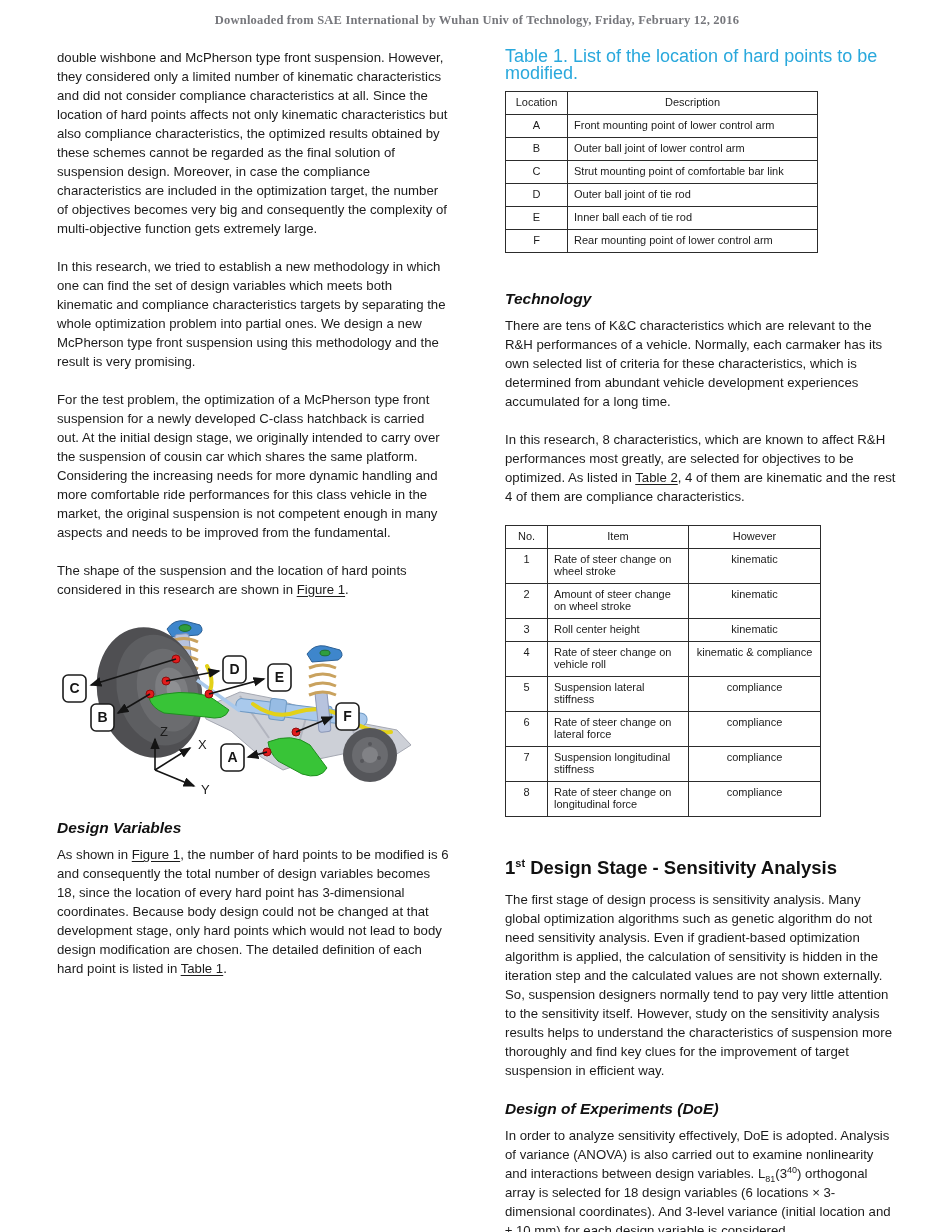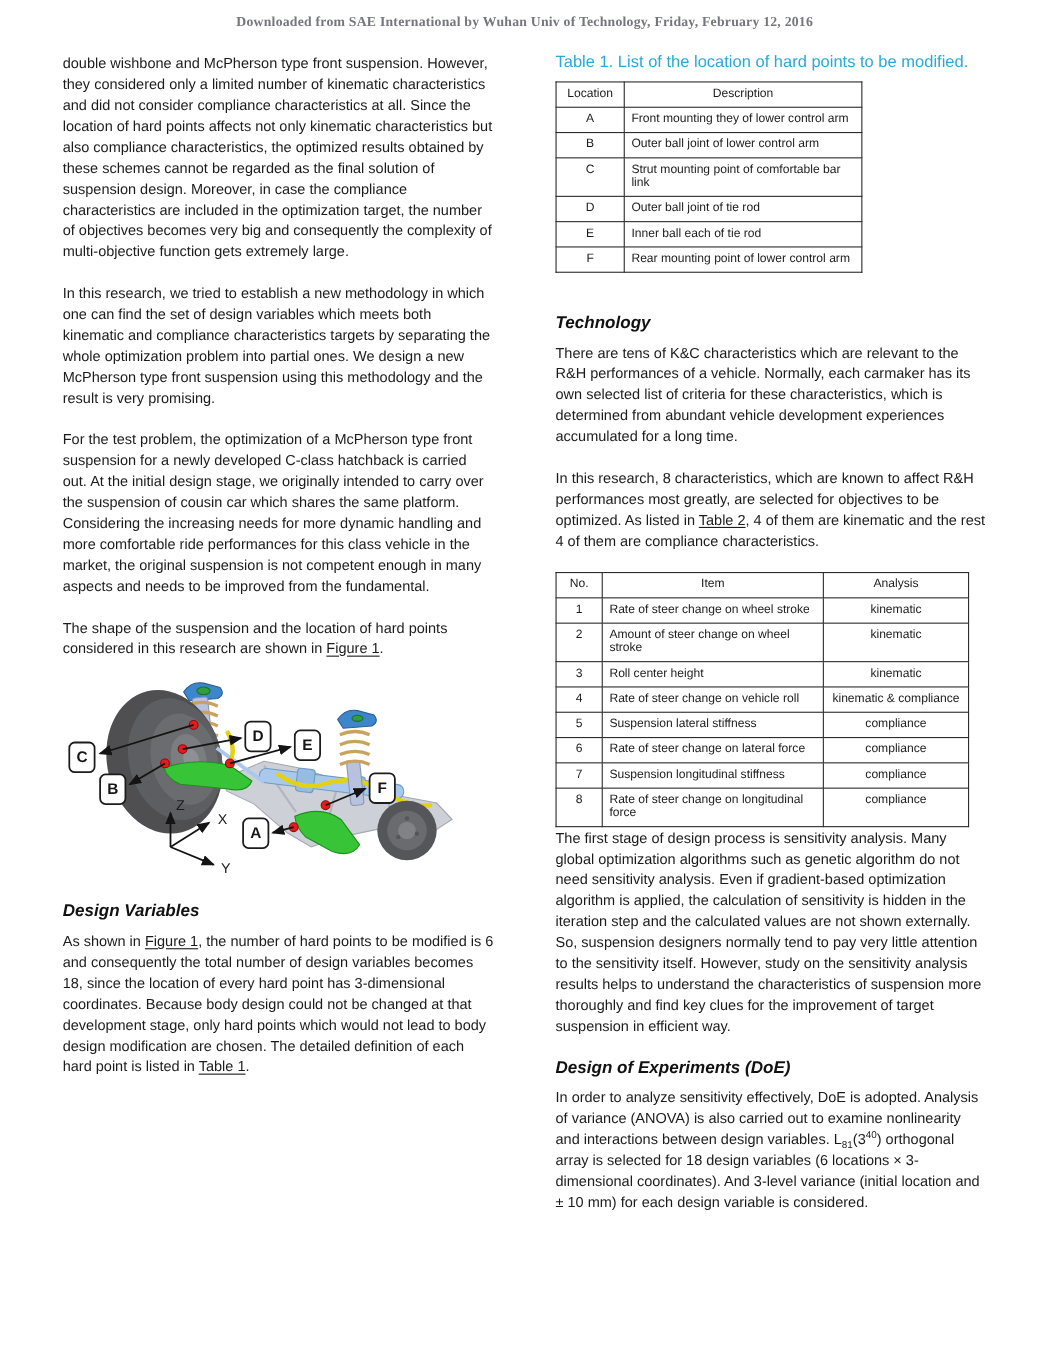--- a/index.html
+++ b/index.html
@@ -24,41 +24,41 @@
   }
   h2.section {
     font-size:18.5px; font-weight:bold; color:#111;
     margin:20px 0 11px 0; line-height:22px;
   }
   h3.sub {
     font-size:15.5px; font-weight:bold; font-style:italic; color:#111;
     margin:14px 0 8px 0; line-height:19px;
   }
   .caption {
-    color:#29a8dc; font-size:15px; line-height:17px; margin:0 0 9px 0;
+    color:#29a8dc; font-size:18px; line-height:17px; margin:0 0 9px 0;
   }
   .fig-caption { margin:6px 0 14px 0; }
   .xref { text-decoration:underline; text-underline-offset:2px; color:inherit; cursor:pointer; }
   .sup { vertical-align:super; font-size:9px; line-height:0; }
   .sub { vertical-align:sub; font-size:9px; line-height:0; }
   h2 .sup { font-size:11px; }
 
   table.data {
     border-collapse:collapse; font-size:11px; color:#1b1b1b;
     margin:2px 0 0 0; table-layout:fixed;
   }
   table.data th, table.data td {
     border:1px solid #2c2c2c; padding:4px 6px 6px 6px;
     line-height:12px; vertical-align:top; overflow:hidden;
   }
   table.data th { font-weight:normal; text-align:center; }
-  table.t1 { width:279px;padding-left:38px; }
+  table.t1 { width:313px;padding-left:38px; }
   table.t1 col.c0 { width:62px; }
   table.t1 td:first-child { text-align:center; }
-  table.t2 { width:376px; }
+  table.t2 { width:316px; }
   table.t2 col.c0 { width:42px; }
   table.t2 col.c2 { width:132px; }
   table.t2 td:first-child { text-align:center; }
   table.t2 td:nth-child(3) { text-align:center; }
 
   .figure-wrap { margin:2px 0 0 0; }
   .fig-label-text { font-size:14px; font-weight:600; fill:#151515; }
   .axis-label { font-size:13px; fill:#1b1b1b; }
 </style>
 </head>
@@ -206,21 +206,21 @@
       </colgroup>
   <thead>
         <tr>
           <th>Location</th>
           <th>Description</th>
         </tr>
       </thead>
       <tbody>
         <tr>
           <td>A</td>
-          <td>Front mounting they of lower control arm</td>
+          <td>Front mounting point of lower control arm</td>
         </tr>
         <tr>
           <td>B</td>
           <td>Outer ball joint of lower control arm</td>
         </tr>
         <tr>
           <td>C</td>
           <td>Strut mounting point of comfortable bar link</td>
         </tr>
         <tr>
@@ -245,21 +245,21 @@
   <table class="data t2">
     <colgroup>
         <col class="c0">
         <col class="c1">
         <col class="c2">
       </colgroup>
   <thead>
         <tr>
           <th>No.</th>
           <th>Item</th>
-          <th>Analysis</th>
+          <th>However</th>
         </tr>
       </thead>
       <tbody>
         <tr>
           <td>1</td>
           <td>Rate of steer change on wheel stroke</td>
           <td>kinematic</td>
         </tr>
         <tr>
           <td>2</td>
@@ -292,17 +292,18 @@
           <td>compliance</td>
         </tr>
         <tr>
           <td>8</td>
           <td>Rate of steer change on longitudinal force</td>
           <td>compliance</td>
         </tr>
       </tbody>
     </table>
 
+  <h2 class="section" style="margin-top:40px;"><span>1</span><span class="sup">st</span><span> Design Stage - Sensitivity Analysis</span></h2>
   <p class="body">The first stage of design process is sensitivity analysis. Many global optimization algorithms such as genetic algorithm do not need sensitivity analysis. Even if gradient-based optimization algorithm is applied, the calculation of sensitivity is hidden in the iteration step and the calculated values are not shown externally. So, suspension designers normally tend to pay very little attention to the sensitivity itself. However, study on the sensitivity analysis results helps to understand the characteristics of suspension more thoroughly and find key clues for the improvement of target suspension in efficient way.</p>
 
   <h3 class="sub">Design of Experiments (DoE)</h3>
   <p class="body"><span>In order to analyze sensitivity effectively, DoE is adopted. Analysis of variance (ANOVA) is also carried out to examine nonlinearity and interactions between design variables. L</span><span class="sub">81</span><span>(3</span><span class="sup">40</span><span>) orthogonal array is selected for 18 design variables (6 locations × 3-dimensional coordinates). And 3-level variance (initial location and ± 10 mm) for each design variable is considered.</span></p>
 </div>
 
 </body></html>

